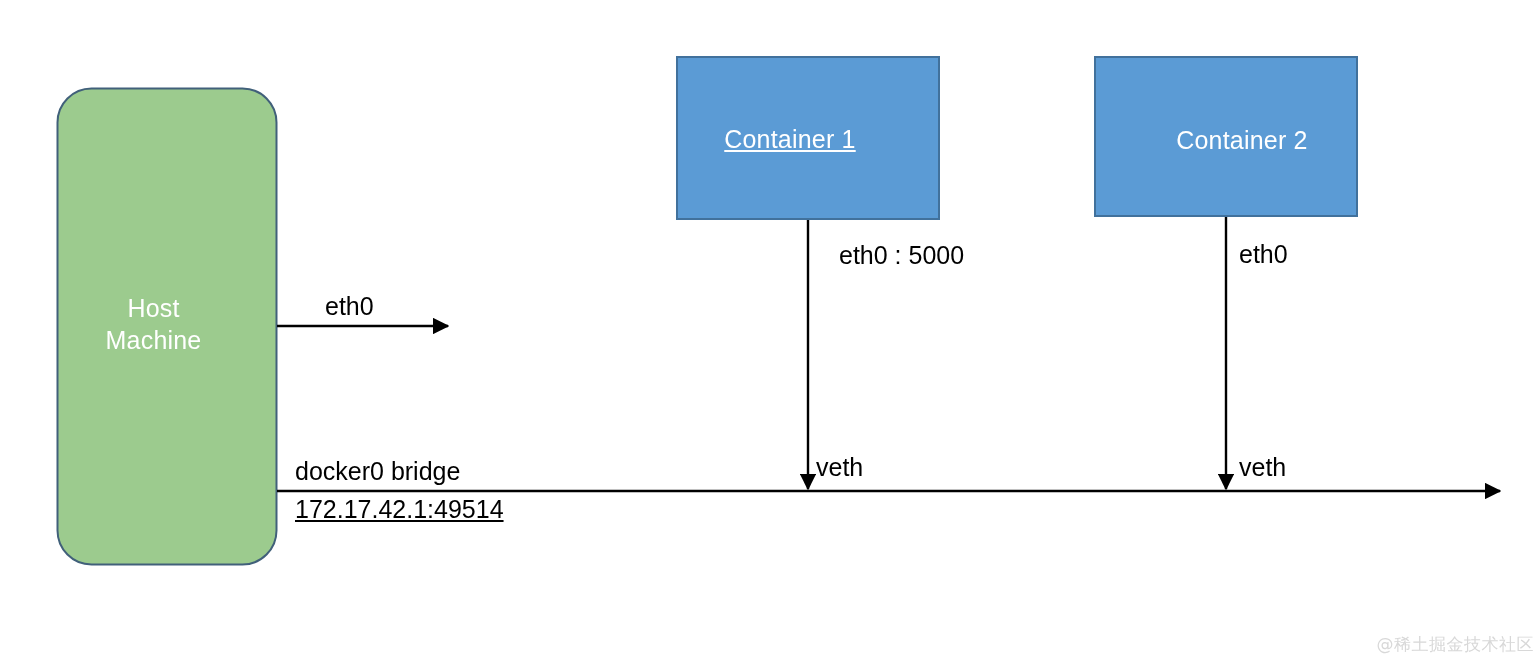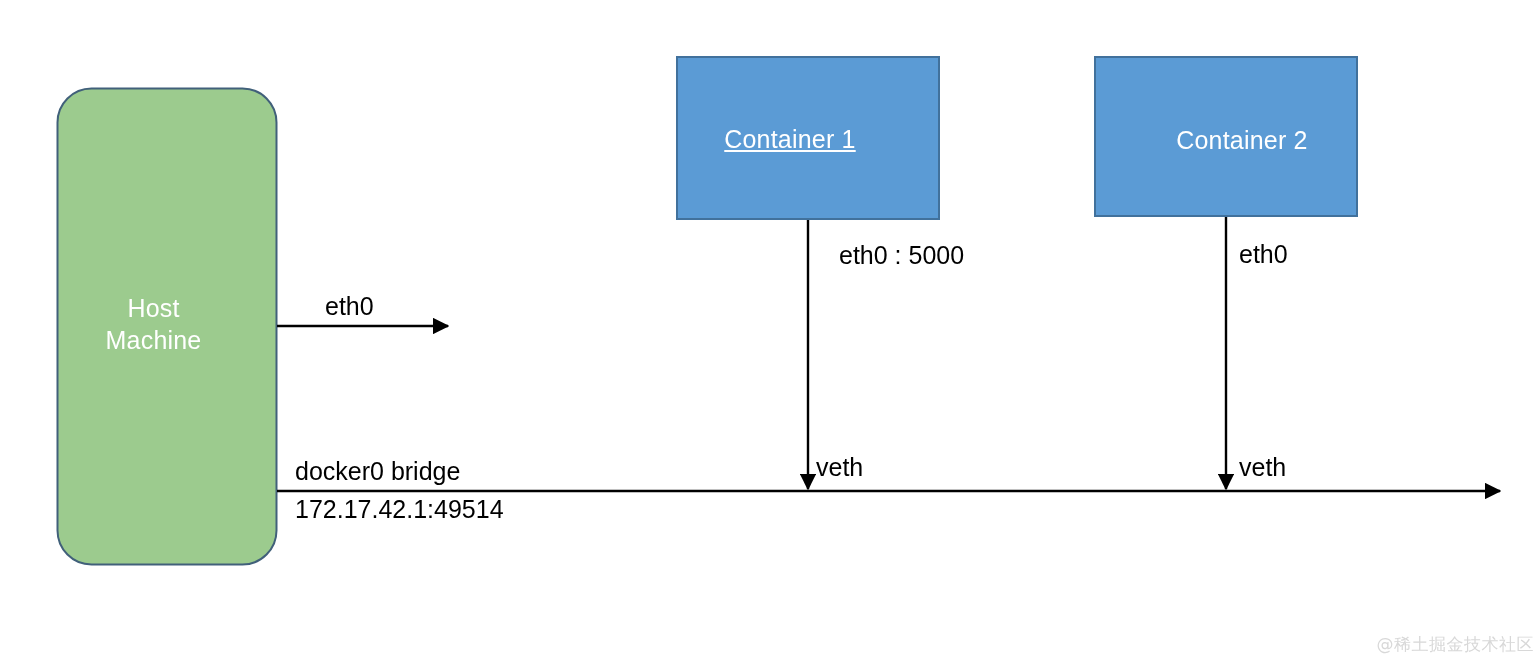--- a/index.html
+++ b/index.html
@@ -52,21 +52,21 @@
     width: 228px;
     text-decoration: underline;
   }
   .c2-label {
     left: 1094px;
     top: 124px;
     width: 296px;
   }
   .lbl-eth0-host   { left: 325px;  top: 291px; }
   .lbl-docker0     { left: 295px;  top: 456px; }
-  .lbl-docker0-ip  { left: 295px;  top: 494px; }
+  .lbl-docker0-ip  { left: 295px;  top: 494px; text-decoration: underline; }
   .lbl-eth0-c1     { left: 800px;  top: 240px; margin-left: 39px; }
   .lbl-eth0-c2     { left: 1239px; top: 239px; }
   .lbl-veth-c1     { left: 816px;  top: 452px; }
   .lbl-veth-c2     { left: 1239px; top: 452px; }
   .watermark {
     position: absolute;
     right: 0;
     bottom: 14px;
     color: #d8d8d8;
     font-size: 17px;

